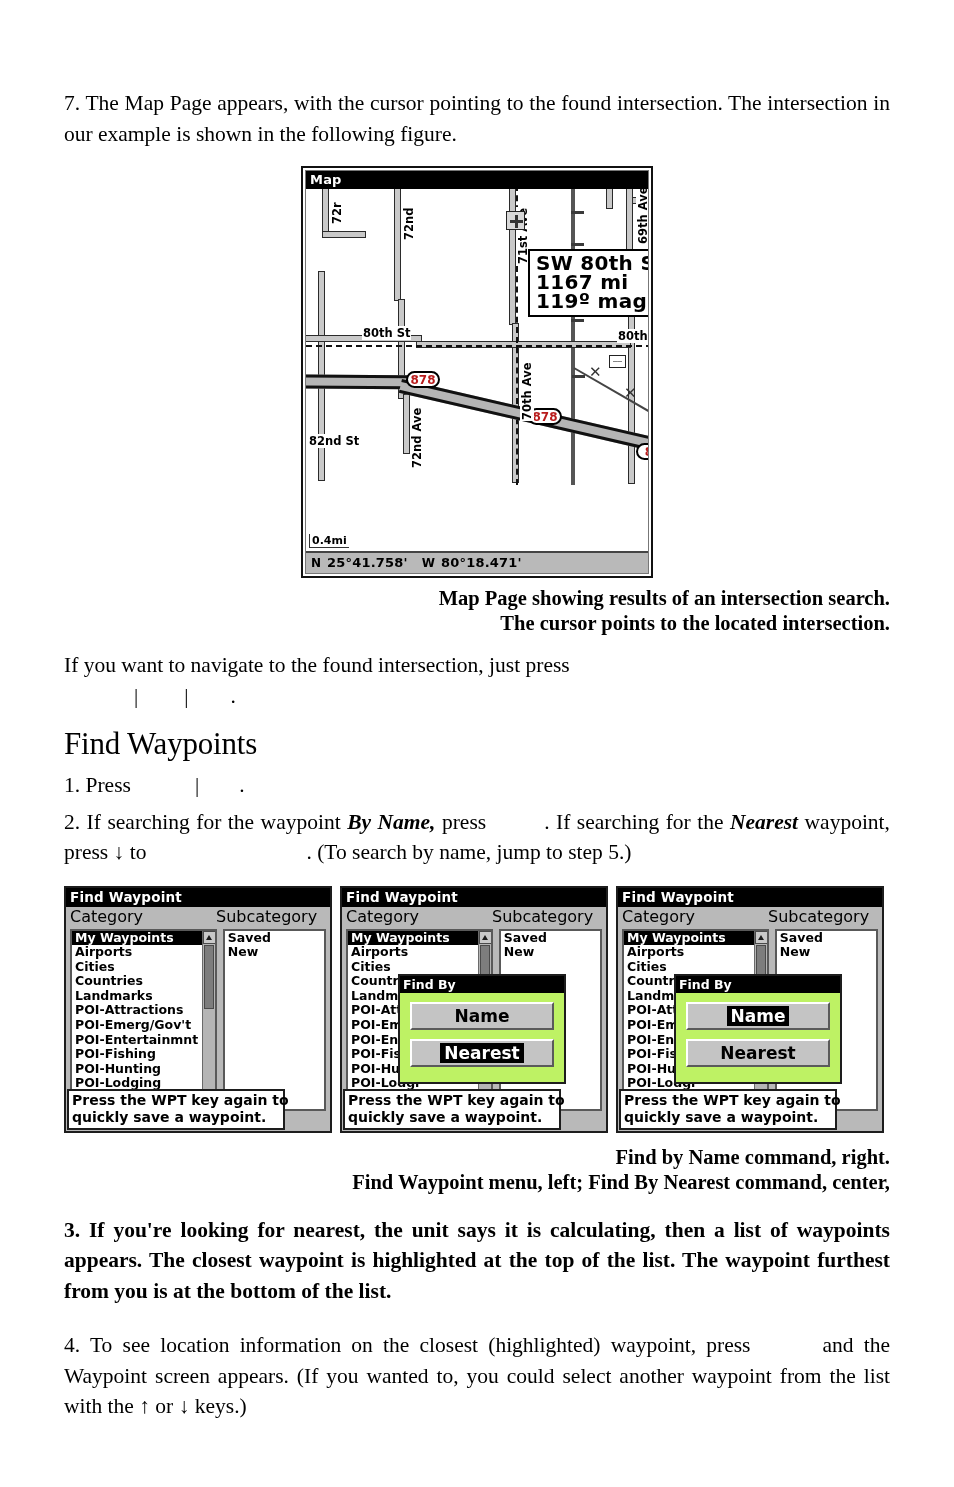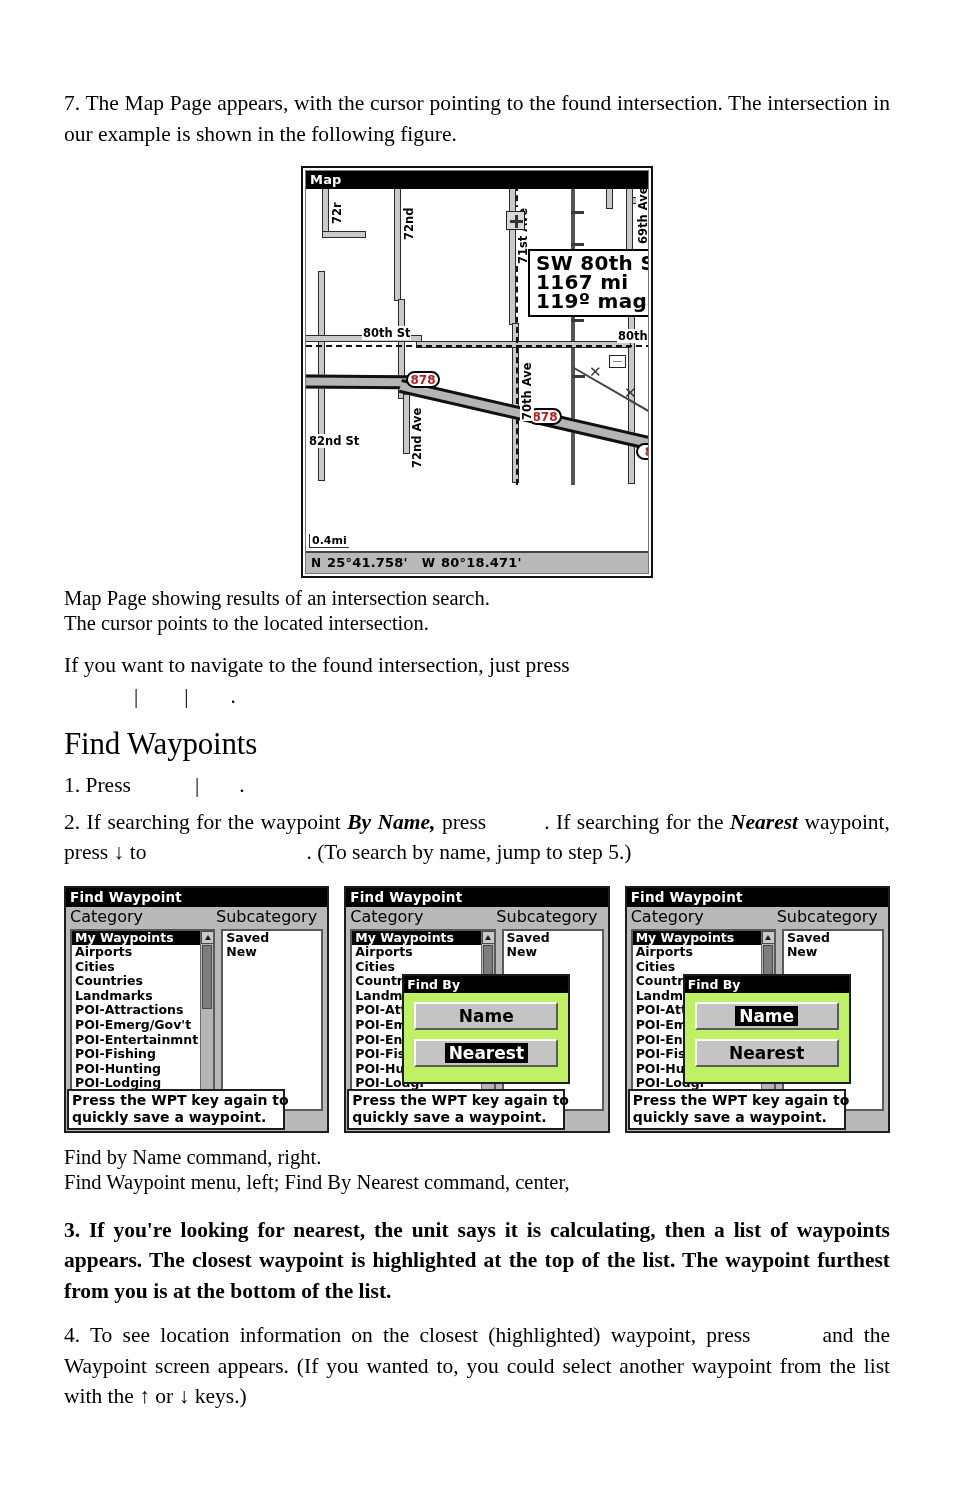--- a/index.html
+++ b/index.html
@@ -34,24 +34,24 @@
     font-family:"Liberation Serif", serif;
     font-weight:normal;
     font-size:31px;
     line-height:34px;
     margin:16px 0 9px 0;
     letter-spacing:-0.2px;
   }
 
   .caption{
     font-family:"Liberation Serif", serif;
-    font-weight:normal;
+    font-weight:bold;
     font-size:20.5px;
     line-height:25px;
-    text-align:left;
+    text-align:right;
     margin:8px 0 0 0;
   }
 
   
   .map-figure{
     width:352px;
     margin:17px auto 0 auto;
     position:relative;
   }
   .map-frame{
@@ -147,21 +147,21 @@
     position:absolute;width:17px;height:13px;
     border:1px solid #222;background:#fff;box-sizing:border-box;
     font-family:"DejaVu Sans", sans-serif;font-size:9px;line-height:11px;text-align:center;
   }
   .xline{position:absolute;height:0;border-top:2px solid #444;transform-origin:left center;}
   .xmark{position:absolute;font-size:15px;line-height:10px;color:#333;font-family:"DejaVu Sans",sans-serif;}
 
   
   .screens-row{
     display:flex;
-    gap:15px;
+    gap:8px;
     margin:18px 0 0 0;
     justify-content:flex-start;
   }
   .unit{
     width:268px;height:247px;
     border:2px solid #1d1d1d;
     background:#b9b9b9;
     box-sizing:border-box;
     position:relative;
     font-family:"DejaVu Sans", sans-serif;
@@ -489,15 +489,15 @@
 
   </div>
 
   <div class="caption" style="margin-top:12px;">
     <div>Find by Name command, right.</div>
     <div>Find Waypoint menu, left; Find By Nearest command, center,</div>
   </div>
 
   <p class="body" style="margin-top:20px;font-weight:bold;">3. If you're looking for nearest, the unit says it is calculating, then a list of waypoints appears. The closest waypoint is highlighted at the top of the list. The waypoint furthest from you is at the bottom of the list.</p>
 
-  <p class="body" style="margin-top:14px;"><span>4. To see location information on the closest (highlighted) waypoint, press</span><span class="gap-key" style="width:72px;"></span><span>and the Waypoint screen appears. (If you wanted to, you could select another waypoint from the list with the ↑ or ↓ keys.)</span></p>
+  <p class="body" style="margin-top:24px;"><span>4. To see location information on the closest (highlighted) waypoint, press</span><span class="gap-key" style="width:72px;"></span><span>and the Waypoint screen appears. (If you wanted to, you could select another waypoint from the list with the ↑ or ↓ keys.)</span></p>
 
 </div>
 
 </body></html>

